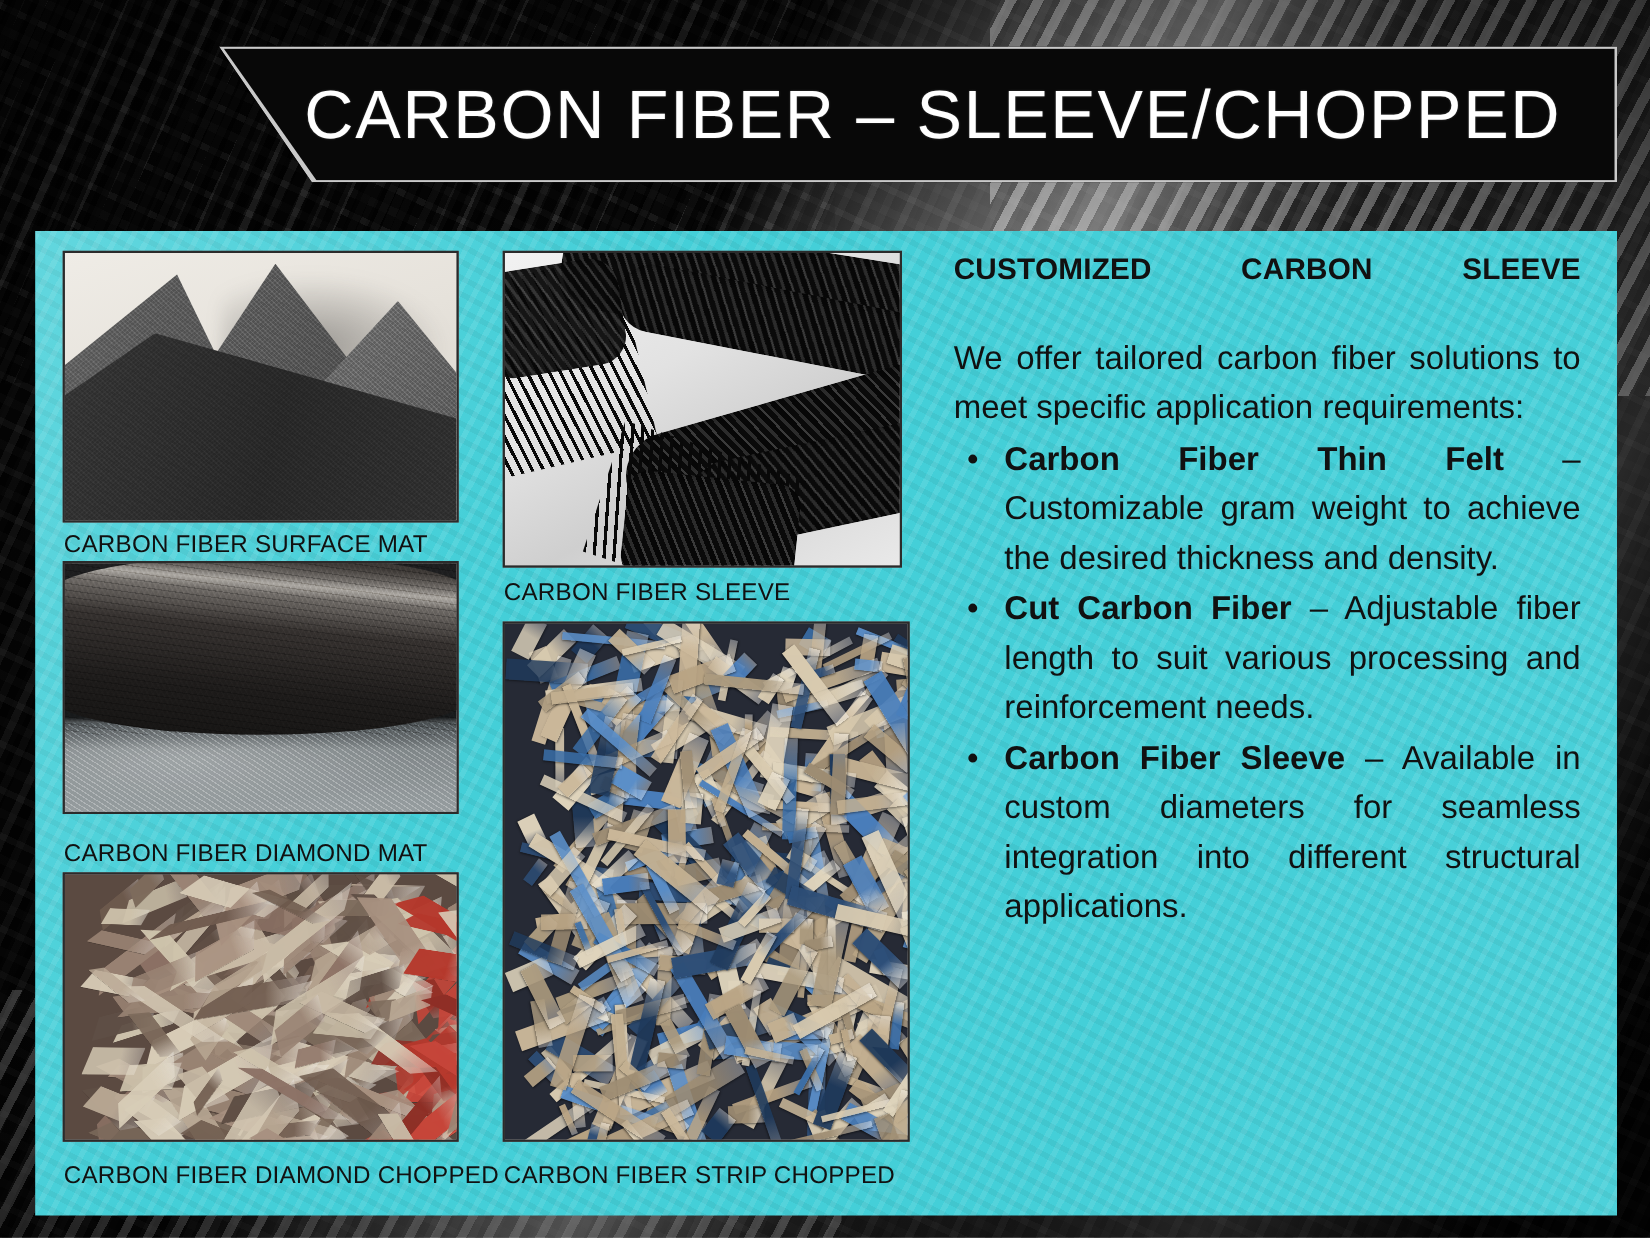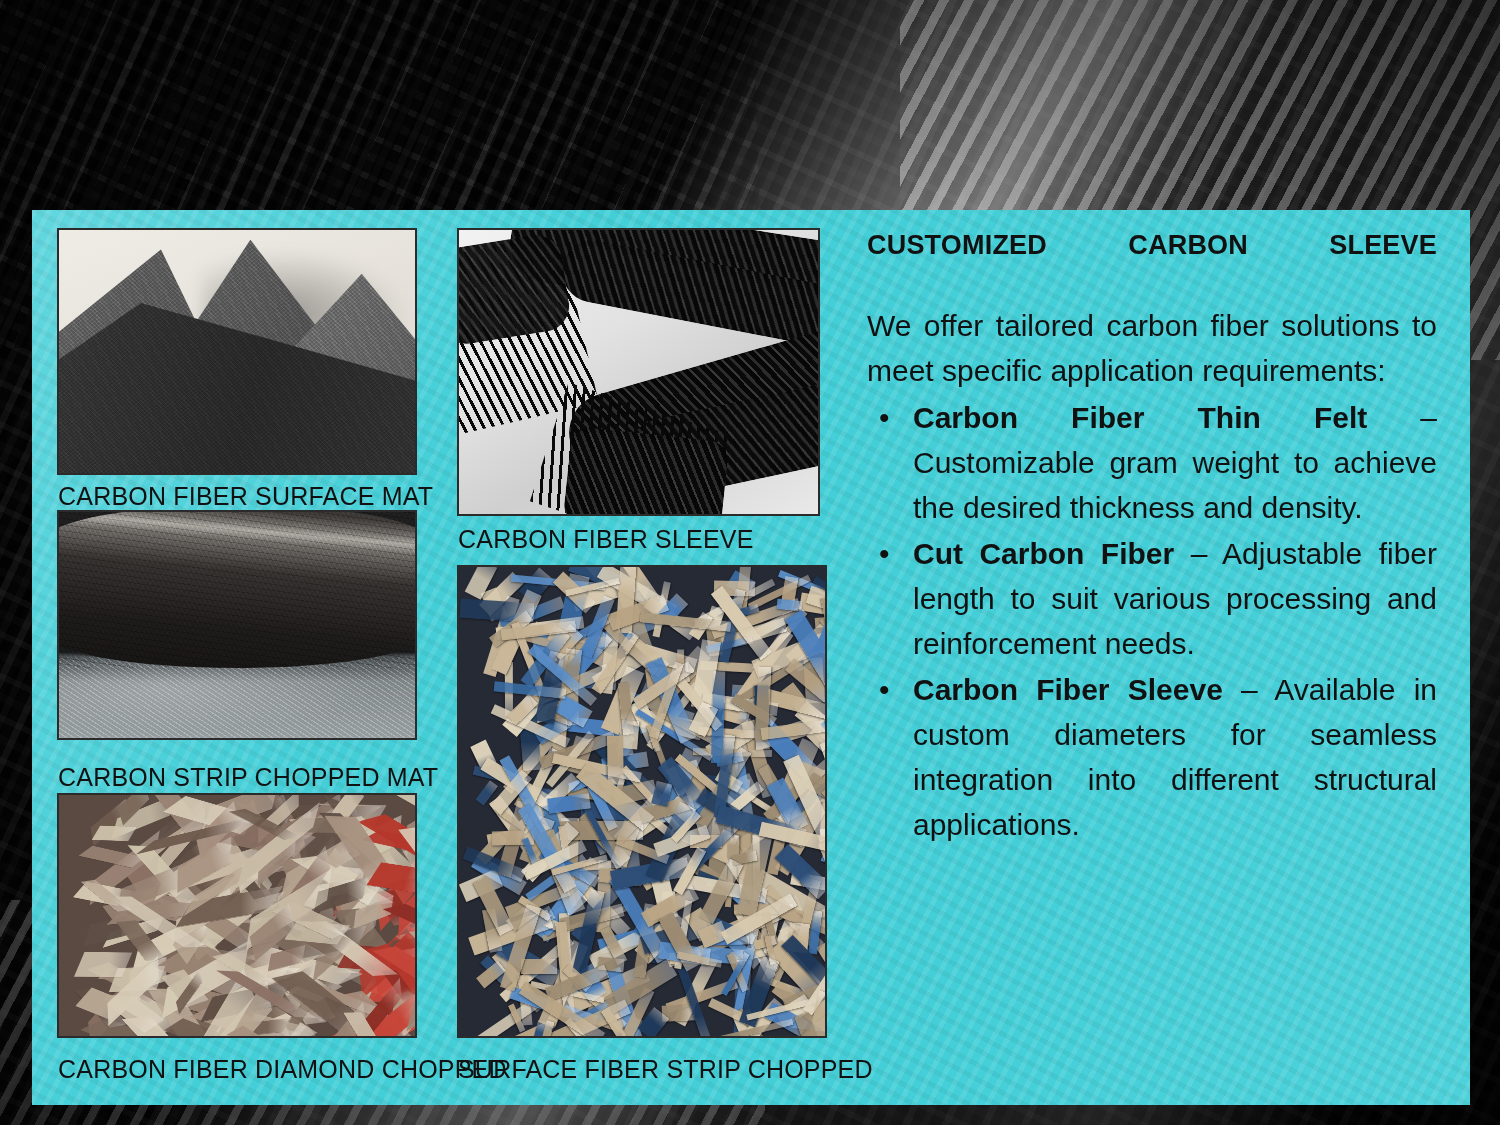--- a/index.html
+++ b/index.html
@@ -138,21 +138,21 @@
 
   .photo {
     position:absolute;
     border:2px solid #2b2b2b;
     overflow:hidden;
     background:#888;
   }
   .caption {
     position:absolute;
     color:#111;
-    font-size:25px;
+    font-size:22px;
     letter-spacing:.2px;
     white-space:nowrap;
   }
 
   
   #photo-surface-mat { left:25px; top:18px; width:360px; height:247px; }
   .mat-bg { position:absolute; inset:0;
     background:linear-gradient(160deg,#efece6 0%,#e6e2db 45%,#d9d4cc 100%); }
   .mat-shadow { position:absolute; left:40%; top:8%; width:58%; height:45%;
     background:radial-gradient(ellipse at 40% 60%, rgba(90,88,85,.55), rgba(90,88,85,0) 70%);
@@ -257,20 +257,25 @@
 <div id="slide">
 
   <div class="cf-base"></div>
   <div class="cf-weave"></div>
   <div class="cf-sheen2"></div>
   <div class="cf-sheen3"></div>
   <div class="cf-sheen4"></div>
   <div class="cf-sheen"></div>
   <div class="cf-vig"></div>
 
+  <div id="title-banner">
+    <div class="inner-border"></div>
+    <div class="inner-fill"></div>
+    <div id="title-text">CARBON FIBER – SLEEVE/CHOPPED</div>
+  </div>
 
   <div id="content-panel">
     <div class="panel-weave"></div>
     <div class="panel-sheen"></div>
 
     <div class="photo" id="photo-surface-mat">
       <div class="mat-bg"></div>
       <div class="mat-shadow"></div>
       <div class="mat-sheet" style="left:-16%;top:8%;width:72%;height:96%;background:linear-gradient(100deg,#6d6d6d,#585858);clip-path:polygon(62% 0%,100% 86%,100% 100%,0% 100%,0% 55%);">
         <div class="mat-tex"></div>
@@ -287,21 +292,21 @@
     </div>
     <div class="caption" id="caption-surface-mat">CARBON FIBER SURFACE MAT</div>
 
     <div class="photo" id="photo-chopped-mat">
       <div class="roll-floor"></div>
       <div class="roll-concrete"></div>
       <div class="roll-body">
         <div class="roll-fibre"></div>
       </div>
     </div>
-    <div class="caption" id="caption-chopped-mat">CARBON STRIP CHOPPED MAT</div>
+    <div class="caption" id="caption-chopped-mat">CARBON FIBER DIAMOND MAT</div>
 
     <div class="photo" id="photo-diamond-chopped">
       <div class="chips-bg"></div>
       <div id="diamond-chips-layer" style="position:absolute;inset:0;">
           <div style="position: absolute; left: 21.8061%; top: 13.5462%; width: 20.9861%; height: 4.56299%; background: linear-gradient(100deg, rgb(185, 168, 148), rgb(185, 168, 148) 60%, rgba(255, 255, 255, 0.35)); transform: rotate(-40.5025deg); clip-path: polygon(18% 0px, 100% 0px, 82% 100%, 0px 100%); box-shadow: rgba(0, 0, 0, 0.45) 0px 1px 2px; opacity: 0.935739;"></div>
           <div style="position: absolute; left: 30.6078%; top: 47.9113%; width: 17.7557%; height: 6.08688%; background: linear-gradient(100deg, rgb(201, 187, 166), rgb(201, 187, 166) 60%, rgba(255, 255, 255, 0.35)); transform: rotate(56.5994deg); clip-path: polygon(18% 0px, 100% 0px, 82% 100%, 0px 100%); box-shadow: rgba(0, 0, 0, 0.45) 0px 1px 2px; opacity: 0.821252;"></div>
           <div style="position: absolute; left: 97.9635%; top: 33.907%; width: 25.7985%; height: 4.96422%; background: linear-gradient(100deg, rgb(111, 91, 78), rgb(111, 91, 78) 60%, rgba(255, 255, 255, 0.35)); transform: rotate(38.1117deg); clip-path: polygon(18% 0px, 100% 0px, 82% 100%, 0px 100%); box-shadow: rgba(0, 0, 0, 0.45) 0px 1px 2px; opacity: 0.869177;"></div>
           <div style="position: absolute; left: 83.1244%; top: 33.2224%; width: 28.772%; height: 8.93297%; background: linear-gradient(100deg, rgb(198, 70, 58), rgb(198, 70, 58) 60%, rgba(255, 255, 255, 0.35)); transform: rotate(-48.6672deg); clip-path: polygon(18% 0px, 100% 0px, 82% 100%, 0px 100%); box-shadow: rgba(0, 0, 0, 0.45) 0px 1px 2px; opacity: 0.876711;"></div>
           <div style="position: absolute; left: 31.1915%; top: 95.2121%; width: 22.8343%; height: 7.94117%; background: linear-gradient(100deg, rgb(125, 107, 92), rgb(125, 107, 92) 60%, rgba(255, 255, 255, 0.35)); transform: rotate(33.3523deg); clip-path: polygon(18% 0px, 100% 0px, 82% 100%, 0px 100%); box-shadow: rgba(0, 0, 0, 0.45) 0px 1px 2px; opacity: 0.828396;"></div>
           <div style="position: absolute; left: 91.6844%; top: 63.3647%; width: 21.0517%; height: 5.53901%; background: linear-gradient(100deg, rgb(201, 187, 166), rgb(201, 187, 166) 60%, rgba(255, 255, 255, 0.35)); transform: rotate(-37.5967deg); clip-path: polygon(18% 0px, 100% 0px, 82% 100%, 0px 100%); box-shadow: rgba(0, 0, 0, 0.45) 0px 1px 2px; opacity: 0.959673;"></div>
@@ -957,21 +962,21 @@
           <div style="position: absolute; left: 15.378%; top: 93.5997%; width: 25.6629%; height: 3.03054%; background: linear-gradient(95deg, rgb(185, 164, 132), rgb(185, 164, 132) 55%, rgba(255, 255, 255, 0.4)); transform: rotate(33.2447deg); box-shadow: rgba(0, 0, 0, 0.5) 0px 1px 2px; opacity: 0.902409;"></div>
           <div style="position: absolute; left: 7.65319%; top: 46.4516%; width: 13.2391%; height: 2.98025%; background: linear-gradient(95deg, rgb(217, 203, 176), rgb(217, 203, 176) 55%, rgba(255, 255, 255, 0.4)); transform: rotate(-48.8117deg); box-shadow: rgba(0, 0, 0, 0.5) 0px 1px 2px; opacity: 0.850391;"></div>
           <div style="position: absolute; left: 85.7055%; top: 62.9381%; width: 16.2922%; height: 4.06052%; background: linear-gradient(95deg, rgb(45, 78, 119), rgb(45, 78, 119) 55%, rgba(255, 255, 255, 0.4)); transform: rotate(43.9834deg); box-shadow: rgba(0, 0, 0, 0.5) 0px 1px 2px; opacity: 0.97107;"></div>
           <div style="position: absolute; left: 49.4809%; top: 95.385%; width: 7.34857%; height: 4.11682%; background: linear-gradient(95deg, rgb(31, 58, 92), rgb(31, 58, 92) 55%, rgba(255, 255, 255, 0.4)); transform: rotate(-52.1064deg); box-shadow: rgba(0, 0, 0, 0.5) 0px 1px 2px; opacity: 0.96398;"></div>
           <div style="position: absolute; left: 59.6983%; top: 83.0379%; width: 12.2807%; height: 1.42552%; background: linear-gradient(95deg, rgb(195, 176, 145), rgb(195, 176, 145) 55%, rgba(255, 255, 255, 0.4)); transform: rotate(12.1183deg); box-shadow: rgba(0, 0, 0, 0.5) 0px 1px 2px; opacity: 0.836193;"></div>
           <div style="position: absolute; left: 82.5755%; top: 33.5083%; width: 17.3772%; height: 2.48089%; background: linear-gradient(95deg, rgb(195, 176, 145), rgb(195, 176, 145) 55%, rgba(255, 255, 255, 0.4)); transform: rotate(-7.26192deg); box-shadow: rgba(0, 0, 0, 0.5) 0px 1px 2px; opacity: 0.843611;"></div>
           <div style="position: absolute; left: 65.8063%; top: 10.4681%; width: 22.6632%; height: 2.96982%; background: linear-gradient(95deg, rgb(217, 203, 176), rgb(217, 203, 176) 55%, rgba(255, 255, 255, 0.4)); transform: rotate(52.9098deg); box-shadow: rgba(0, 0, 0, 0.5) 0px 1px 2px; opacity: 0.993504;"></div>
           <div style="position: absolute; left: 45.7871%; top: 27.5956%; width: 21.471%; height: 1.93383%; background: linear-gradient(95deg, rgb(195, 176, 145), rgb(195, 176, 145) 55%, rgba(255, 255, 255, 0.4)); transform: rotate(-70.6878deg); box-shadow: rgba(0, 0, 0, 0.5) 0px 1px 2px; opacity: 0.828302;"></div>
         </div>
     </div>
-    <div class="caption" id="caption-strip-chop">SURFACE FIBER STRIP CHOPPED</div>
+    <div class="caption" id="caption-strip-chop">CARBON FIBER STRIP CHOPPED</div>
 
     <div id="text-column">
       <div id="heading-customized">
         <div>CUSTOMIZED CARBON SLEEVE</div>
       </div>
       <p id="intro-paragraph">We offer tailored carbon fiber solutions to meet specific application requirements:</p>
       <ul id="bullet-list">
           <li><span class="bullet-dot">•</span><b>Carbon Fiber Thin Felt</b><span> – Customizable gram weight to achieve the desired thickness and density.</span></li>
           <li><span class="bullet-dot">•</span><b>Cut Carbon Fiber</b><span> – Adjustable fiber length to suit various processing and reinforcement needs.</span></li>
           <li><span class="bullet-dot">•</span><b>Carbon Fiber Sleeve</b><span> – Available in custom diameters for seamless integration into different structural applications.</span></li>

